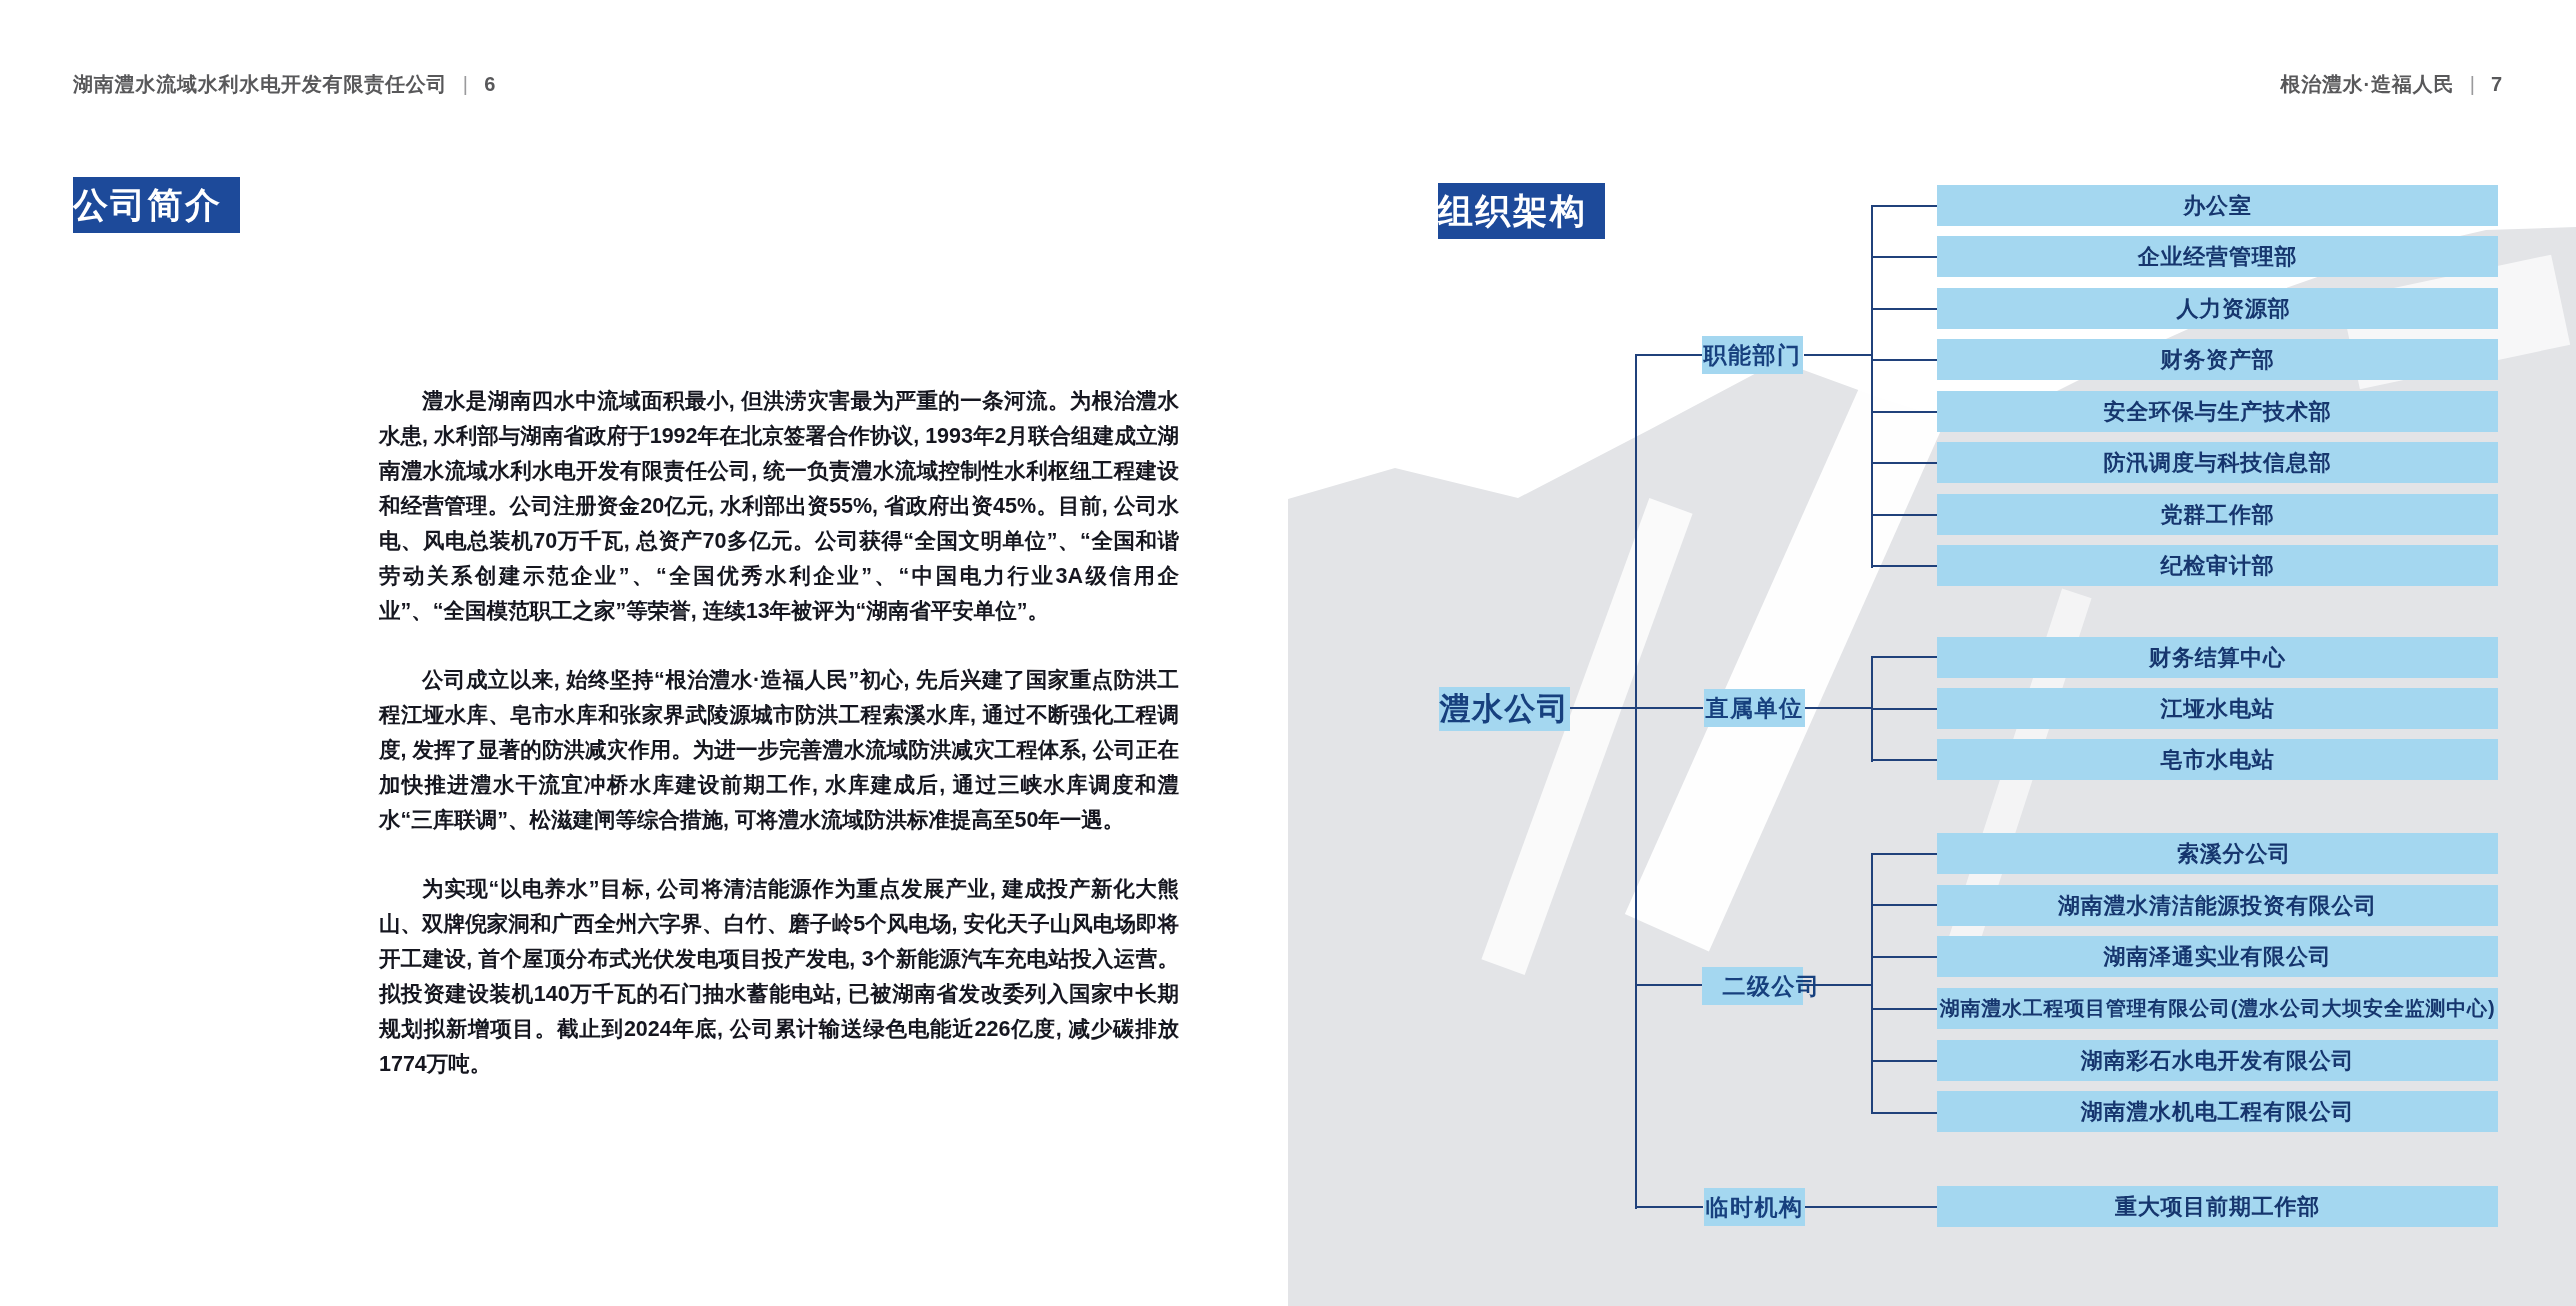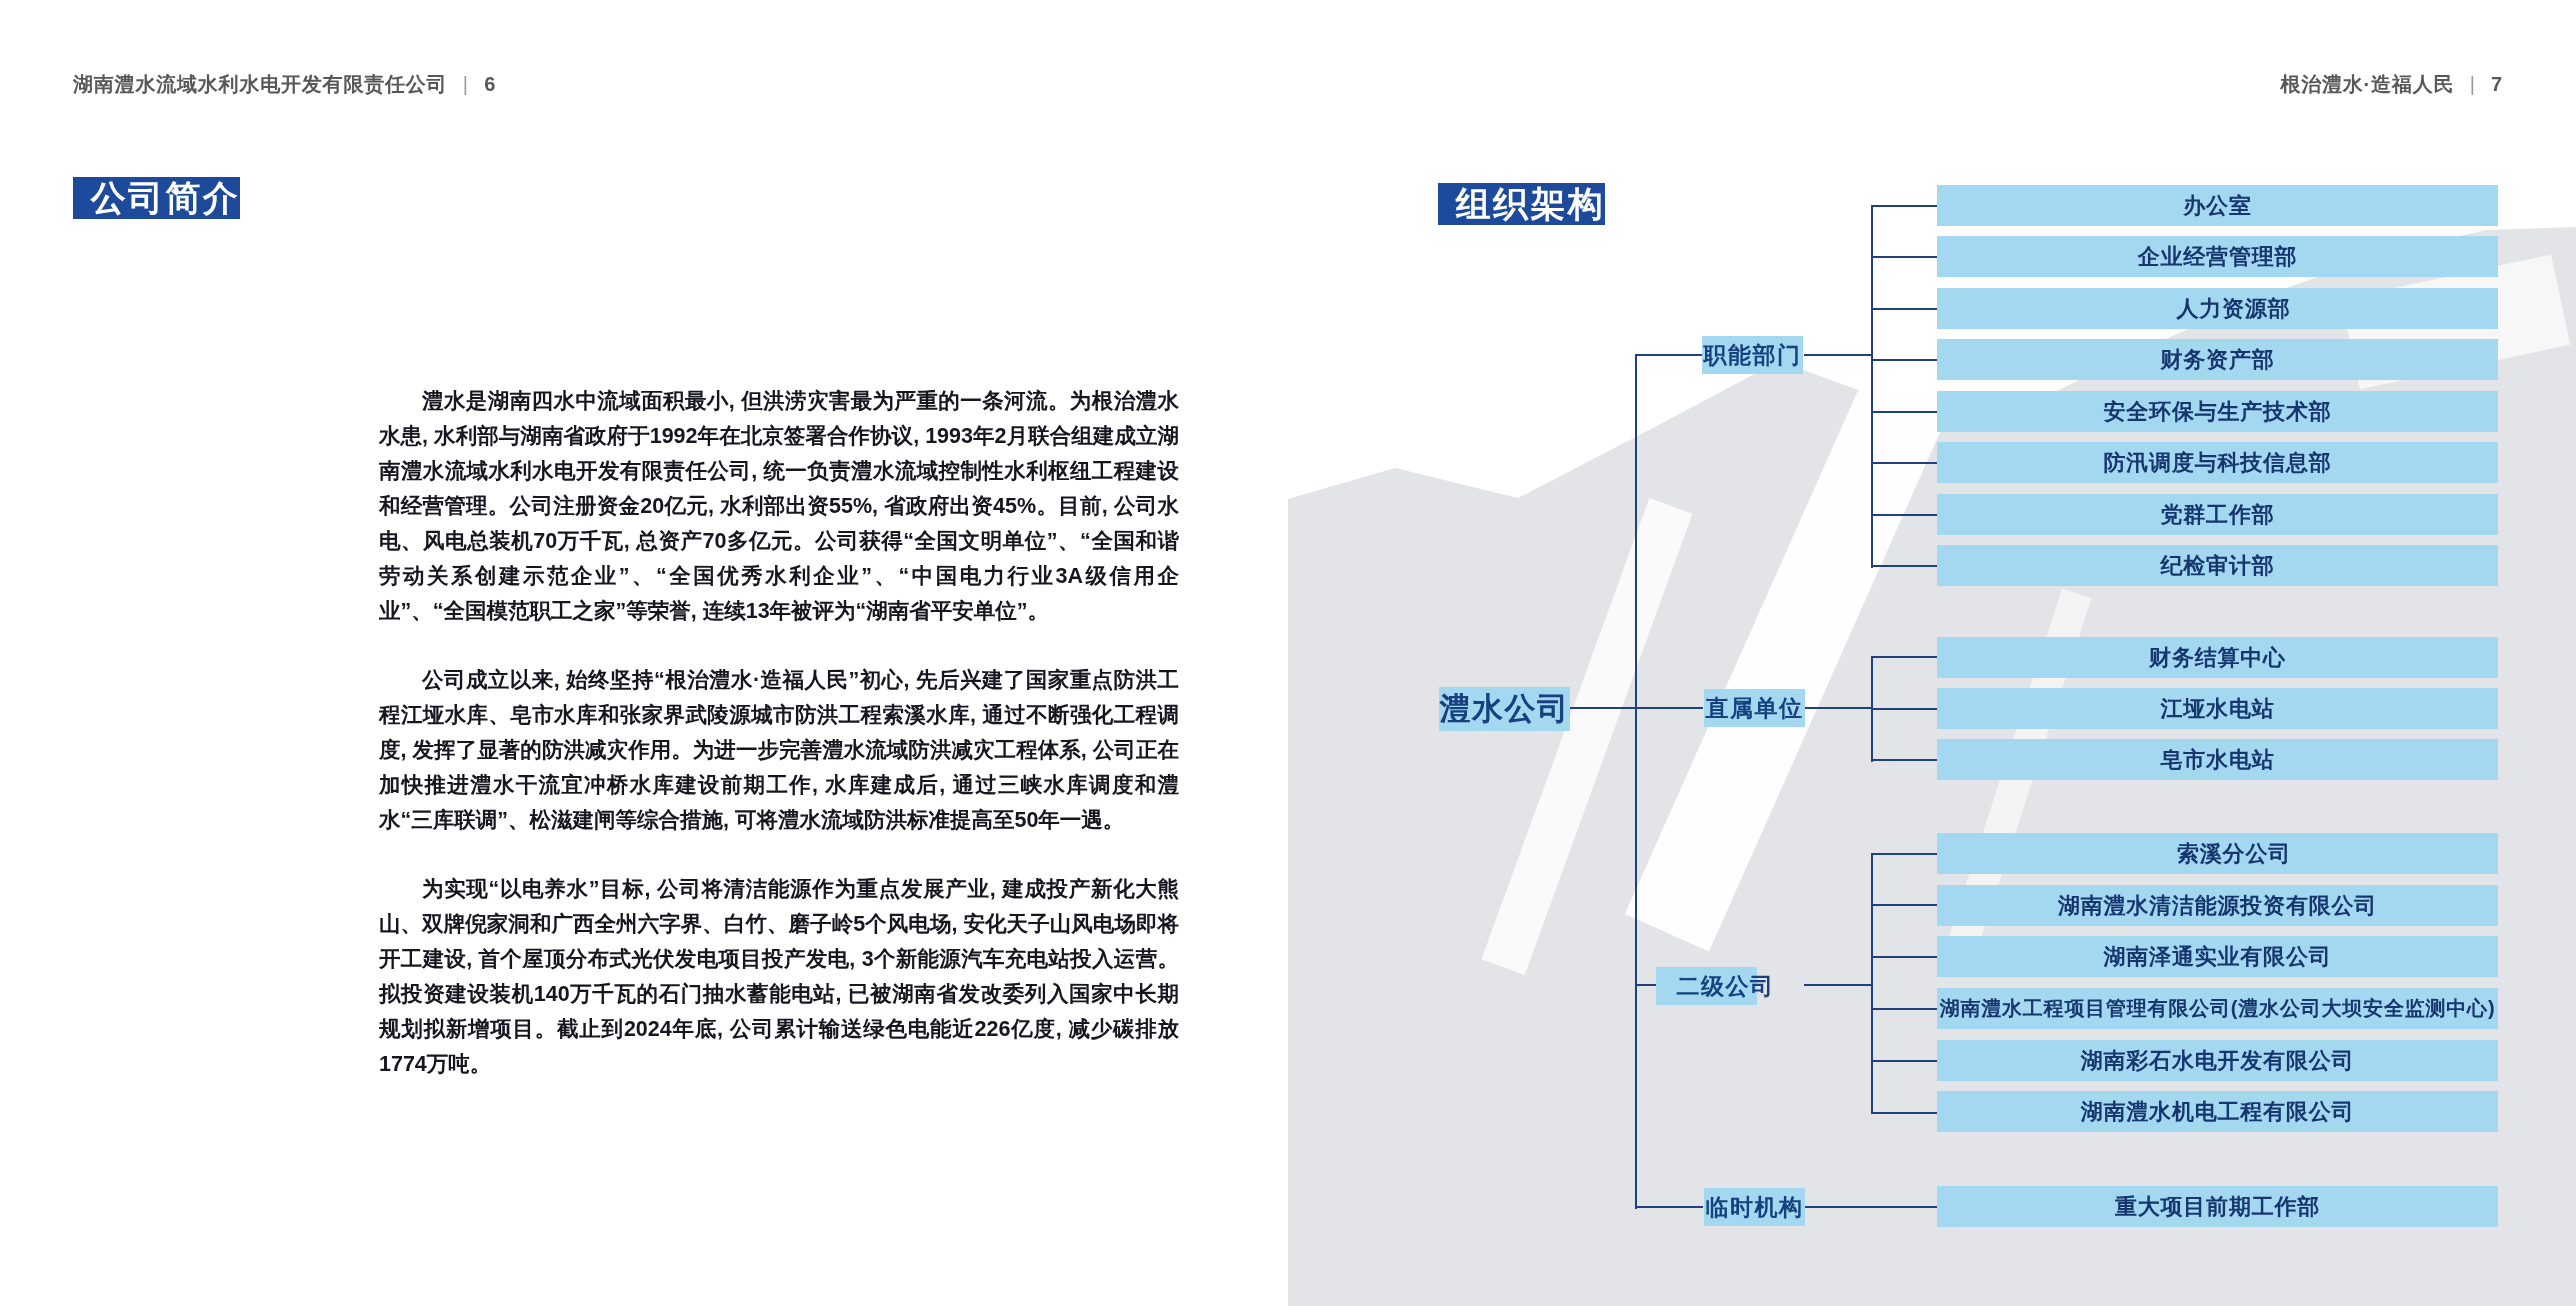--- a/index.html
+++ b/index.html
@@ -14,23 +14,23 @@
   .running-head {
     position:absolute; top:71px; font-size:20px; font-weight:bold;
     color:#58585a; letter-spacing:0.8px; white-space:nowrap;
   }
   .running-head .sep { color:#9a9a9c; font-weight:normal; margin:0 15.4px; }
   #head-left  { left:73px; }
   #head-right { right:73px; text-align:right; }
 
   
   .title-box {
-    position:absolute; width:167px; height:42px;
+    position:absolute; width:167px; height:56px;
     background:#1d4a9a; color:#ffffff;
-    display:flex; align-items:center; justify-content:flex-end;
+    display:flex; align-items:center; justify-content:flex-start;
     font-size:35px; font-weight:bold; letter-spacing:2.3px;
   }
   #title-left  { left:73px;  top:177px; }
   #title-right { left:1438px; top:183px; z-index:5; }
 
   
   #body-text {
     position:absolute; left:379px; top:384px; width:800px;
     font-size:21.5px; line-height:35px; font-weight:600;
     color:#15161f; text-align:justify;
@@ -59,21 +59,21 @@
   #orgchart { position:absolute; inset:0; z-index:3; }
   .node {
     position:absolute; background:#a4d7f0; color:#17407e;
     display:flex; align-items:center; justify-content:center;
     font-weight:bold; letter-spacing:1.5px; white-space:nowrap;
   }
   .node.root   { left:1439px; top:687px; width:131px; height:44px; font-size:31px; }
   .node.branch { width:101px; height:38px; font-size:23px; }
   #node-g1 { left:1702px; top:336px;  }
   #node-g2 { left:1704px; top:689px;  }
-  #node-g3 { left:1656px; top:967px;padding-left:38px; }
+  #node-g3 { left:1702px; top:967px;padding-left:38px; }
   #node-g4 { left:1704px; top:1188px; }
 
   .org-bar {
     position:absolute; left:1937px; width:561px; height:41px;
     background:#a4d7f0; color:#16366e;
     display:flex; align-items:center; justify-content:center;
     font-size:22px; font-weight:bold; letter-spacing:0.8px; white-space:nowrap;
   }
   .line { position:absolute; background:#20417b; }
   .h { height:2.3px; }

